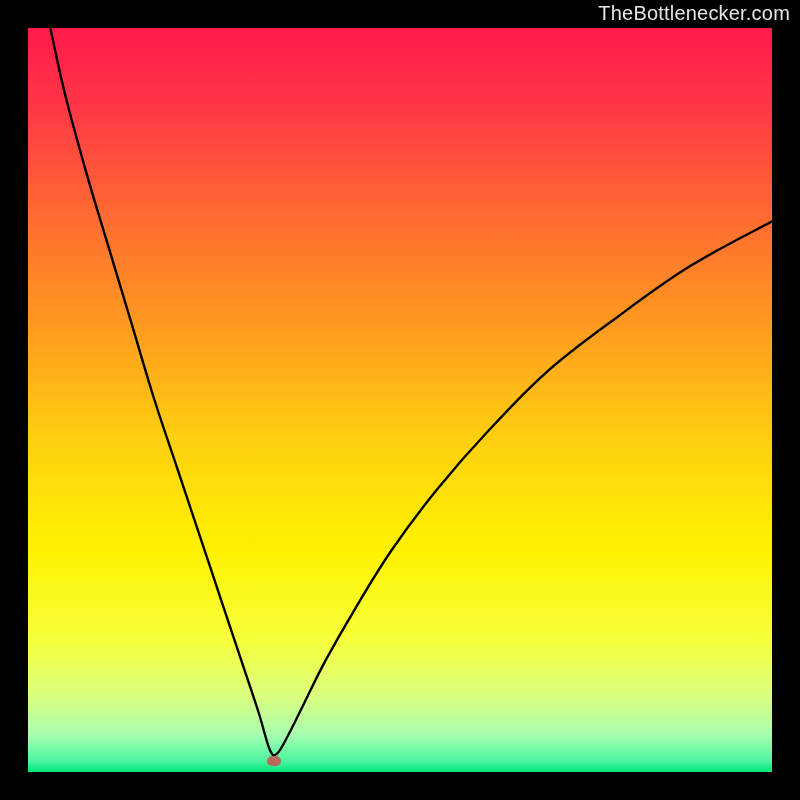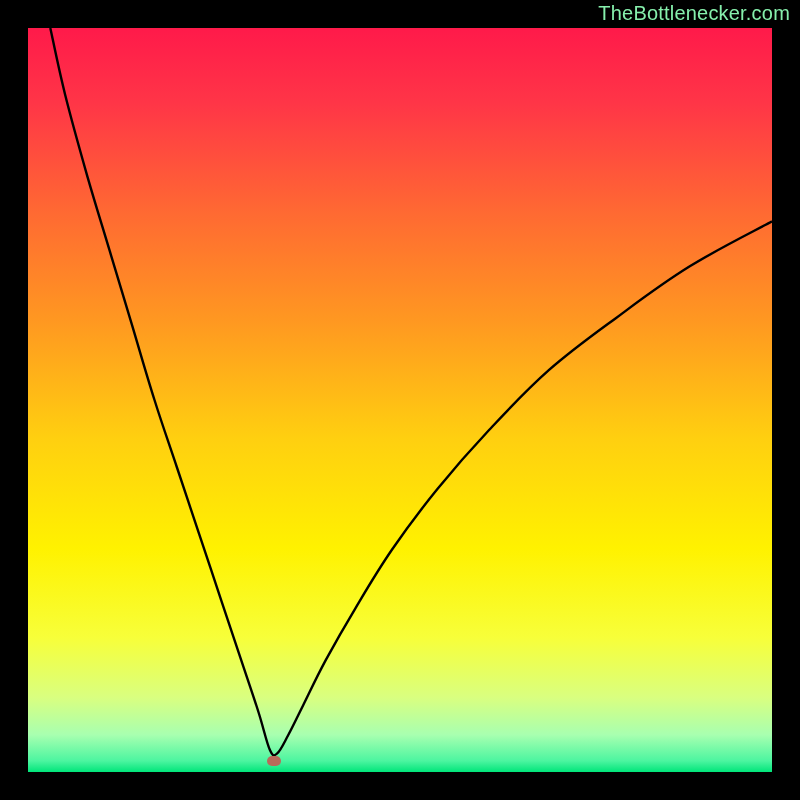--- a/index.html
+++ b/index.html
@@ -38,21 +38,21 @@
     position: absolute;
     width: 14px;
     height: 10px;
     border-radius: 5px;
     transform: translate(-50%, -50%);
   }
   .watermark {
     position: absolute;
     top: 2px;
     right: 10px;
-    color: #86efac;
+    color: #e5e5e5;
     font-size: 20px;
     font-weight: 500;
     letter-spacing: 0.2px;
   }
 </style>
 </head>
 <body>
 
 <div class="watermark">TheBottlenecker.com</div>
 

